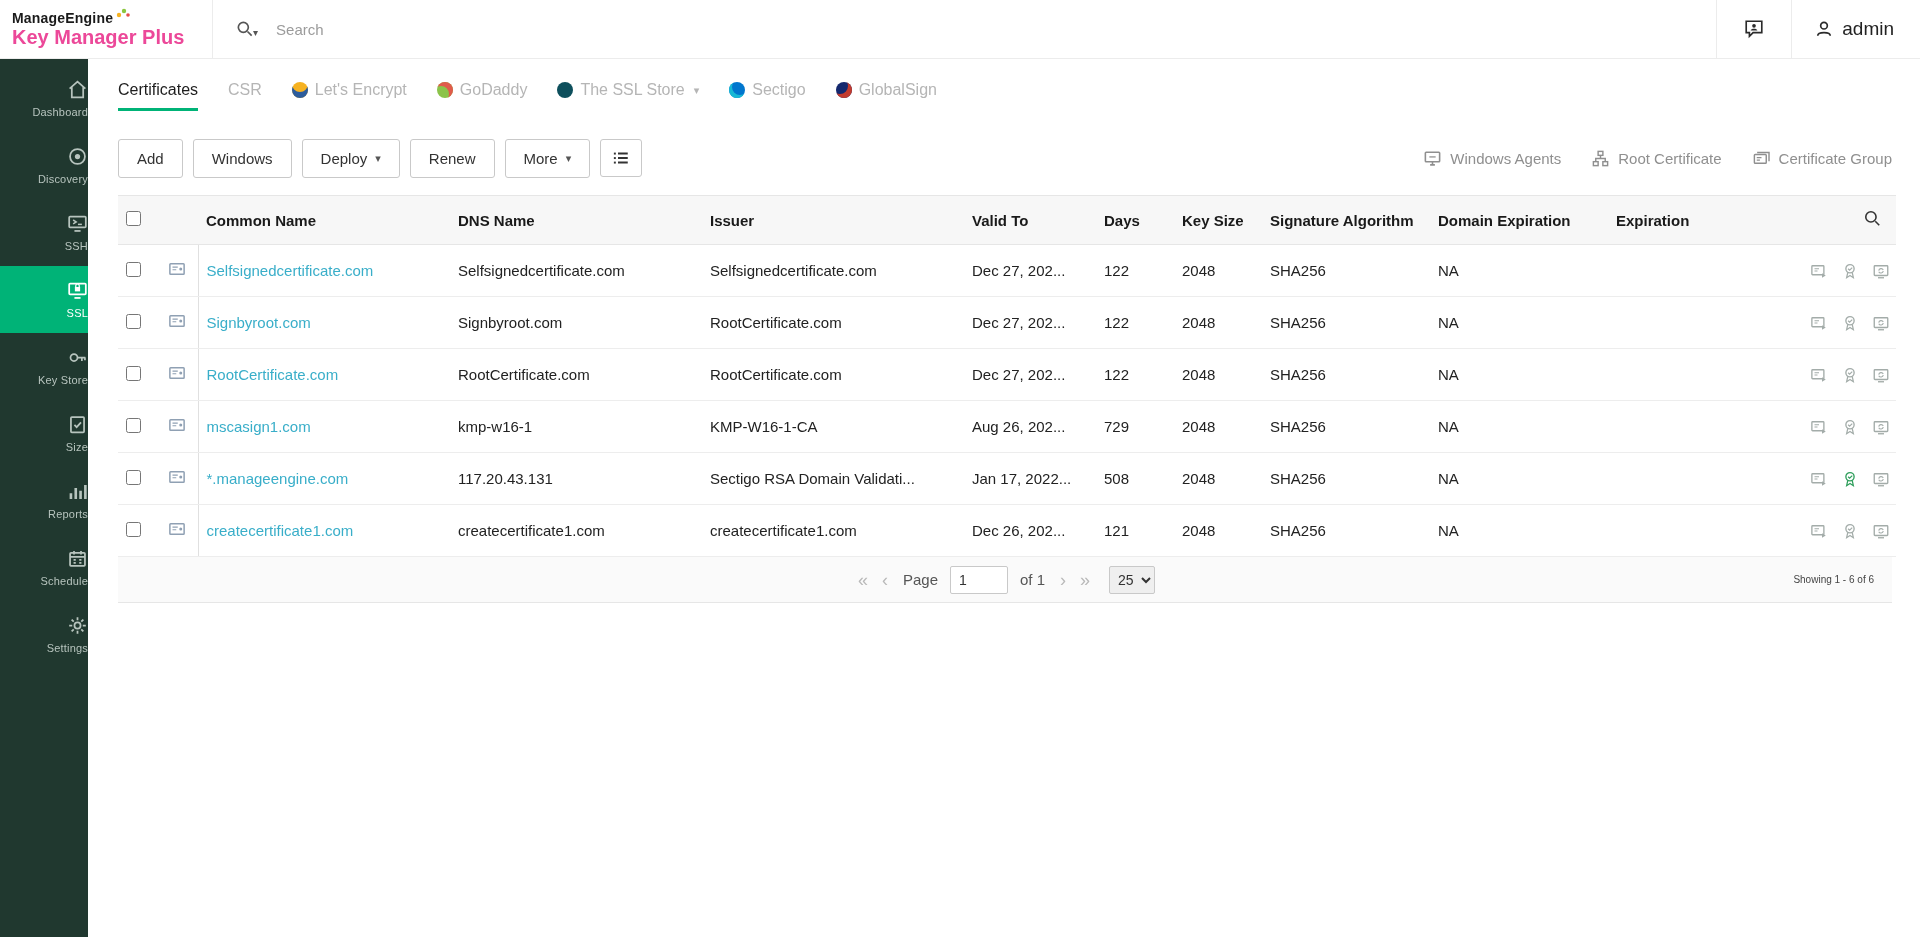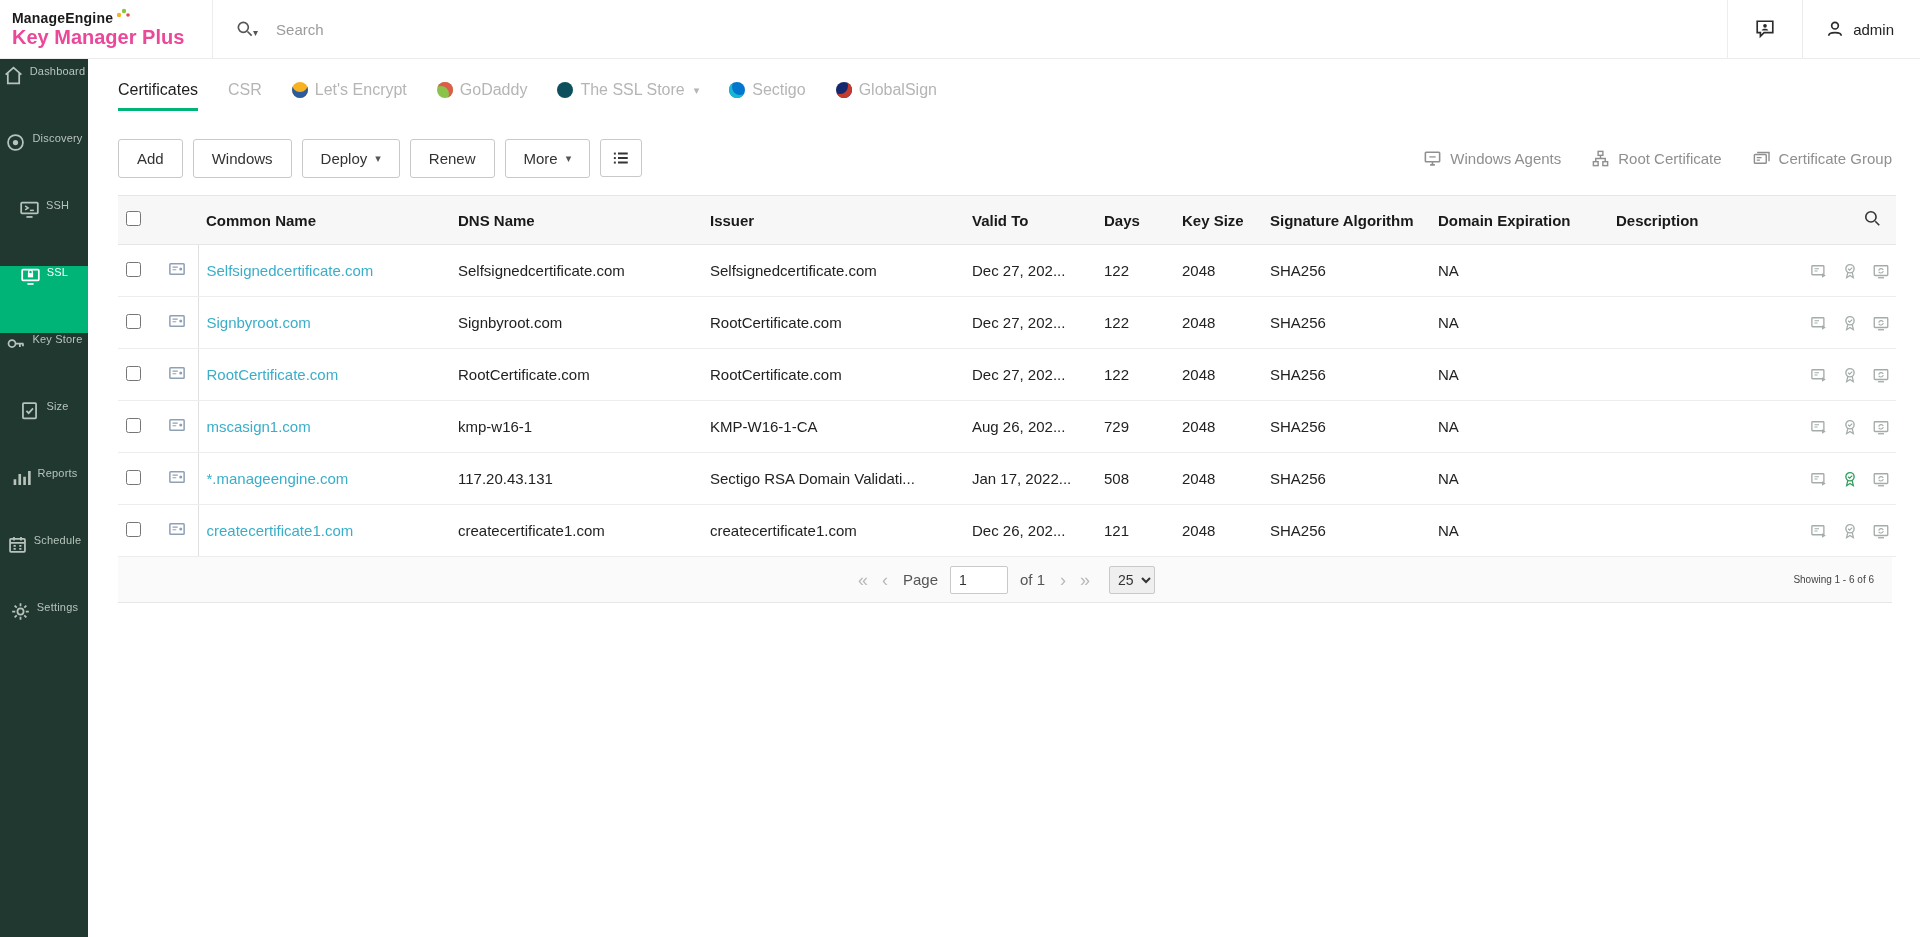--- a/index.html
+++ b/index.html
@@ -15,25 +15,25 @@
   .brand-splash { margin-left:2px; margin-top:-4px; }
   .brand-bottom { font-weight:bold; font-size:20px; color:#ec4899; margin-top:2px; line-height:1; }
   .vdiv { width:1px; align-self:stretch; background:#ececec; }
   .search-area { display:flex; align-items:center; padding-left:22px; flex:0 0 auto; width:560px; }
   .search-caret { font-size:10px; color:#555; margin:6px 0 0 -2px; }
   .search-input { border:none; outline:none; font-size:15px; color:#333; margin-left:18px; width:420px; background:transparent; }
   .search-input::placeholder { color:#9b9b9b; }
   .topbar-right { margin-left:auto; display:flex; align-items:center; align-self:stretch; }
   .feedback-wrap { padding:0 26px; display:flex; align-items:center; align-self:stretch; cursor:pointer; }
   .user-wrap { display:flex; align-items:center; gap:8px; padding:0 26px 0 22px; align-self:stretch; cursor:pointer; }
-  .user-label { font-size:15px; color:#222; }
+  .user-label { font-size:19px; color:#222; }
 
   
   .sidebar { position:absolute; top:59px; left:0; bottom:0; width:88px; background:#20382f; display:flex; flex-direction:column; padding-top:6px; }
-  .side-item { height:67px; display:flex; flex-direction:row; align-items:flex-start; justify-content:center; gap:6px; color:#b7c4be; cursor:pointer; }
+  .side-item { height:67px; display:flex; flex-direction:column; align-items:flex-end; justify-content:center; gap:6px; color:#b7c4be; cursor:pointer; }
   .side-item .side-label { font-size:11px; letter-spacing:0.2px; }
   .side-item.active { background:#00b377; color:#fff; }
 
   
   .main { margin-left:92px; height:878px; background:#fff; }
 
   
   .tabbar { height:62px; display:flex; align-items:center; gap:30px; padding-left:26px; }
   .tab { font-size:16px; color:#b5b5b5; cursor:pointer; display:flex; align-items:center; gap:7px; height:100%; position:relative; }
   .tab.active { color:#1d1d1d; }
@@ -298,21 +298,21 @@
             <th><input type="checkbox" class="chk" style=""></th>
             <th></th>
             <th>Common Name</th>
             <th>DNS Name</th>
             <th>Issuer</th>
             <th>Valid To</th>
             <th>Days</th>
             <th>Key Size</th>
             <th>Signature Algorithm</th>
             <th>Domain Expiration</th>
-            <th>Description</th>
+            <th>Expiration</th>
             <th class="th-actions search-th">
               <svg width="19" height="19" viewBox="0 0 24 24">
                   <circle cx="10" cy="10" r="6.5" fill="none" stroke="#333" stroke-width="2"></circle>
                   <path d="M15.5 15.5 l5 5" stroke="#333" stroke-width="2"></path>
                 </svg>
             </th>
           </tr>
         </thead>
         <tbody>
 

